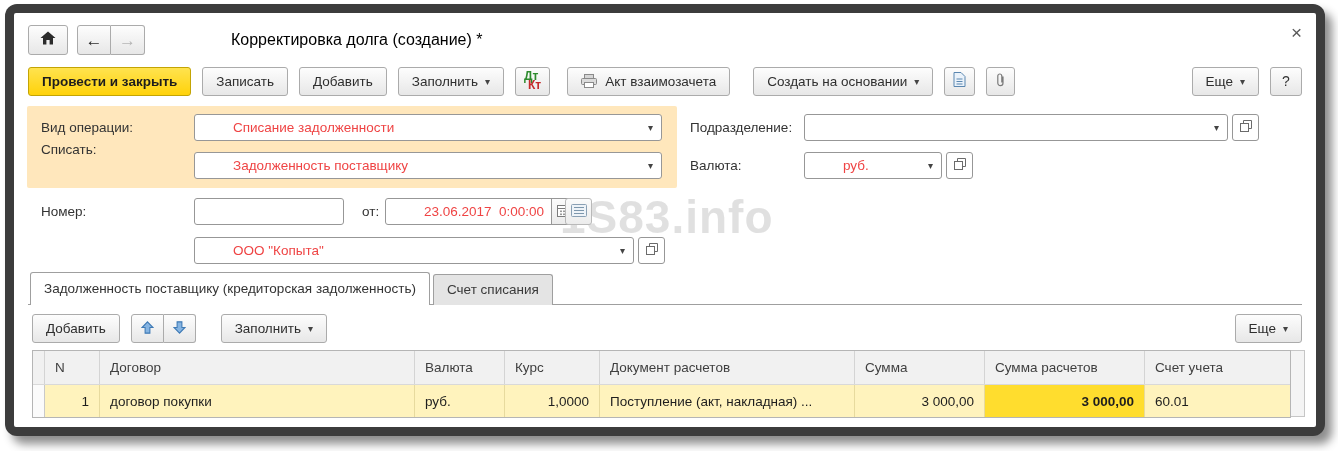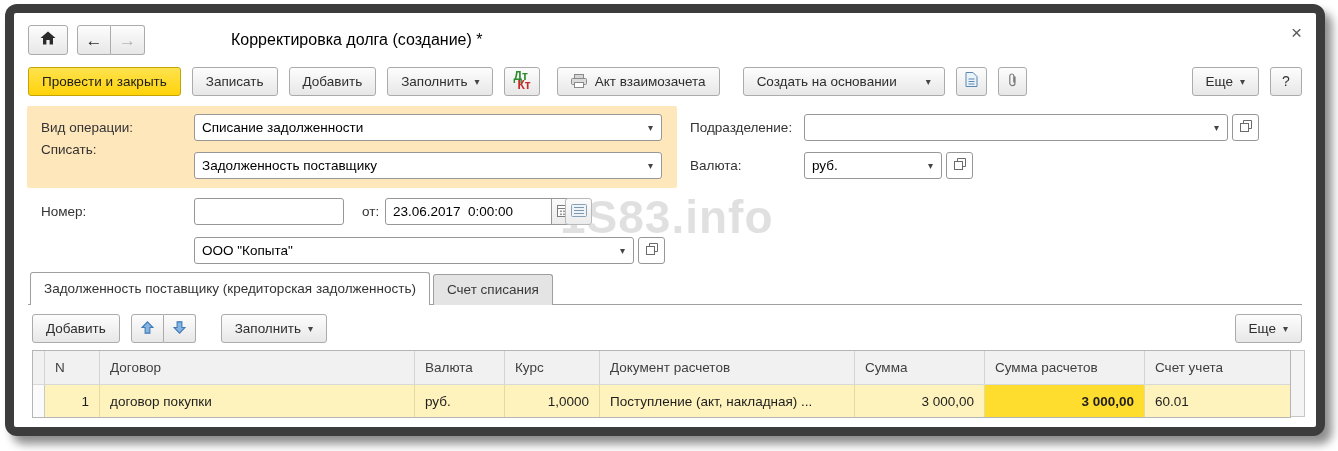--- a/index.html
+++ b/index.html
@@ -32,39 +32,39 @@
   .close-x { position:absolute; right:14px; top:10px; font-size:19px; color:#5a5a5a; cursor:pointer; line-height:1; }
 
   
   .toolbar { display:flex; align-items:center; gap:11px; margin:9px 14px 0; height:30px; }
   .btn {
     height:29px; border:1px solid #ababab; border-radius:3px;
     background:linear-gradient(#fdfdfd,#e7e7e7); display:inline-flex;
     align-items:center; padding:0 13px; font-size:13.5px; color:#2e2e2e;
     cursor:pointer; white-space:nowrap;
   }
-  .btn-primary { background:linear-gradient(#ffe34f,#ffd20a); border-color:#c3a404; font-weight:normal; color:#1d1d1d;text-align:right; }
+  .btn-primary { background:linear-gradient(#ffe34f,#ffd20a); border-color:#c3a404; font-weight:bold; color:#1d1d1d;text-align:right; }
   .caret { font-size:10px; color:#444; margin-left:7px; }
   .icon-only { padding:0 8px; }
   .dtkt { display:flex; flex-direction:column; font-size:12px; font-weight:bold; line-height:9px; }
   .dtkt .dt { color:#2E8B2E; text-align:left; }
   .dtkt .kt { color:#C42B2B; text-align:right; margin-left:4px; }
   .btn .pre-icon { margin-right:8px; display:inline-flex; }
   .tb-spacer { flex:1; }
   .help-btn { width:32px; justify-content:center; font-size:14px; color:#333; }
 
   
   .form { position:relative; height:166px; margin-top:8px; font-size:13.5px; }
   .hl-panel { position:absolute; left:13px; top:2px; width:650px; height:82px; background:#FFE7BC; border-radius:2px; }
   .lbl { position:absolute; line-height:27px; color:#333; white-space:nowrap; }
   .field {
     position:absolute; height:27px; background:#fff; border:1px solid #979797;
     border-radius:3px; display:flex; align-items:center; overflow:hidden;
   }
-  .field .val { flex:1; padding:0 7px; white-space:pre; overflow:hidden; color:#000000; }
+  .field .val { flex:1; padding:0 7px; white-space:pre; overflow:hidden; color:#ef4444;margin-left:31px; }
   .field .arrow { width:21px; align-self:stretch; display:flex; align-items:center; justify-content:center; font-size:10px; color:#444; }
   .field .inner-btn { width:25px; align-self:stretch; border-left:1px solid #979797; display:flex; align-items:center; justify-content:center; background:linear-gradient(#fbfbfb,#ebebeb); cursor:pointer; }
   .ext-btn {
     position:absolute; width:27px; height:27px; border:1px solid #979797; border-radius:3px;
     background:#fff; display:flex; align-items:center; justify-content:center; cursor:pointer;
   }
   .watermark {
     position:absolute; left:546px; top:86px; font-size:46px; font-weight:bold;
     color:#cdcdcd; opacity:0.6; letter-spacing:1px; pointer-events:none;
   }
@@ -154,21 +154,21 @@
       <div class="btn" style="margin-left:6px;">
         <span class="pre-icon">
           <svg width="16" height="14" viewBox="0 0 16 14">
               <rect x="3.5" y="0.5" width="9" height="4" fill="#d6d6d6" stroke="#8a8a8a"></rect>
               <rect x="0.5" y="4.5" width="15" height="6" rx="1" fill="#dcdcdc" stroke="#8a8a8a"></rect>
               <rect x="3.5" y="8.5" width="9" height="5" fill="#fff" stroke="#8a8a8a"></rect>
             </svg>
         </span>
         <span>Акт взаимозачета</span>
       </div>
-      <div class="btn" style="margin-left:12px;gap:22px;">
+      <div class="btn" style="margin-left:12px;">
         <span>Создать на основании</span>
         <span class="caret">▾</span>
       </div>
       <div class="btn icon-only">
         <span>
           <svg width="13" height="15" viewBox="0 0 13 15">
               <path d="M1 0.5 h7 l4 4 v10 H1 Z" fill="#eaf2fa" stroke="#5b87b0"></path>
               <line x1="3.5" y1="7" x2="9.5" y2="7" stroke="#5b87b0"></line>
               <line x1="3.5" y1="9.5" x2="9.5" y2="9.5" stroke="#5b87b0"></line>
               <line x1="3.5" y1="12" x2="9.5" y2="12" stroke="#5b87b0"></line>

